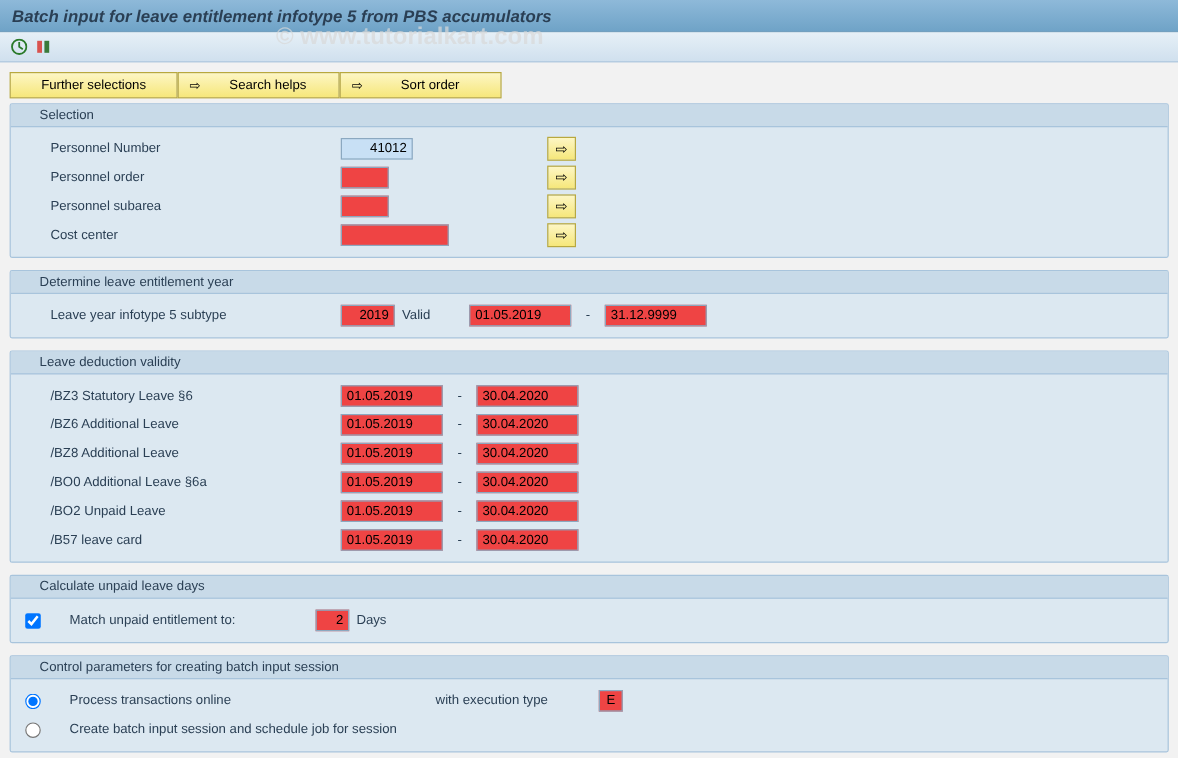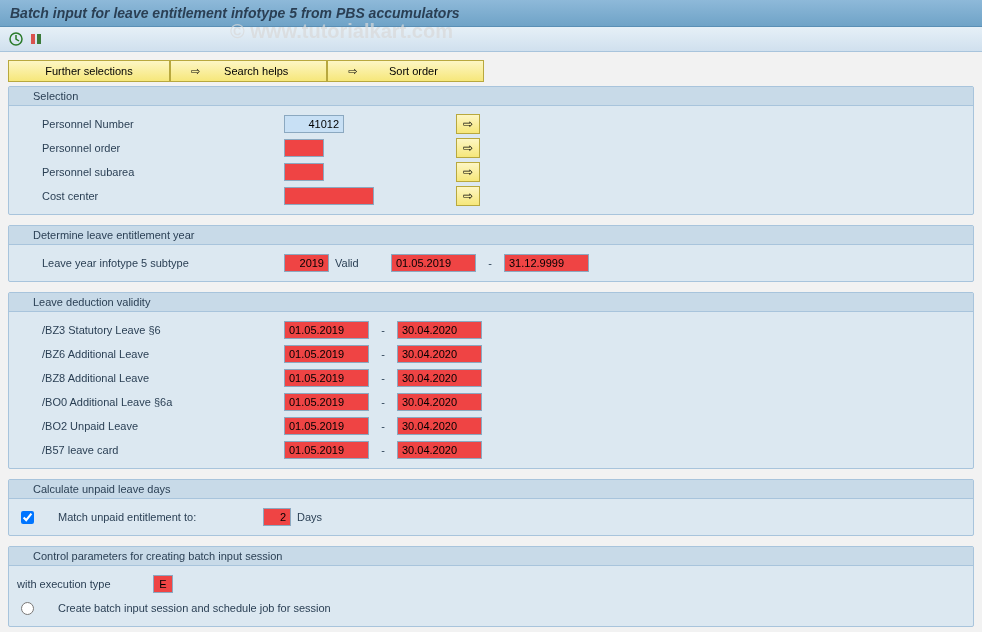--- a/index.html
+++ b/index.html
@@ -53,21 +53,21 @@
       padding: 8px 8px;
     }
     .button-row {
       display: flex;
       gap: 0;
       margin-bottom: 4px;
     }
     .btn {
       background: linear-gradient(to bottom, #fdf6c4, #f6e77a);
       border: 1px solid #b8a83e;
-      padding: 3px 20px;
+      padding: 3px 9px;
       font-size: 11px;
       cursor: pointer;
       display: inline-flex;
       align-items: center;
       gap: 6px;
       height: 22px;
     }
     .panel {
       background: #dce8f1;
       border: 1px solid #a8c4dc;
@@ -272,20 +272,24 @@
         <input type="text" class="w-tiny" value="25" style="">
         <span class="static-text">Days</span>
       </div>
     </div>
   </div>
 
   <div class="panel">
     <div class="panel-header">Control parameters for creating batch input session</div>
     <div class="panel-body">
       <div class="form-row">
+        <span class="checkbox-wrap" style="width:340px; padding-left:4px">
+          <input type="radio" name="ctrl" checked="" style="">
+          <span class="static-text">Process transactions online</span>
+        </span>
         <span class="static-text" style="width:130px">with execution type</span>
         <input type="text" class="w-char" value="E" style="">
       </div>
       <div class="form-row">
         <span class="checkbox-wrap" style="padding-left:4px">
           <input type="radio" name="ctrl" style="">
           <span class="static-text">Create batch input session and schedule job for session</span>
         </span>
       </div>
     </div>

